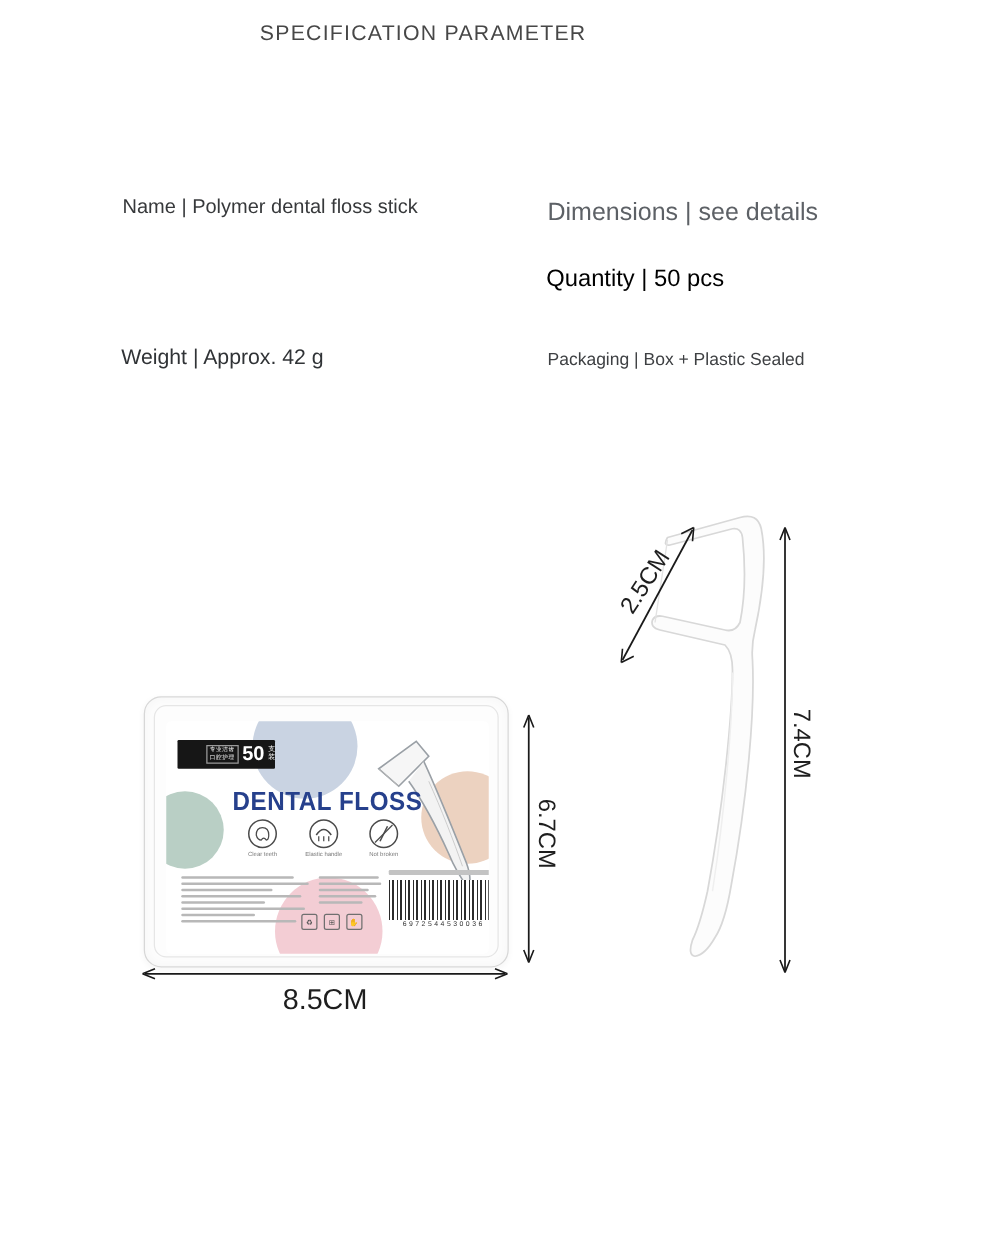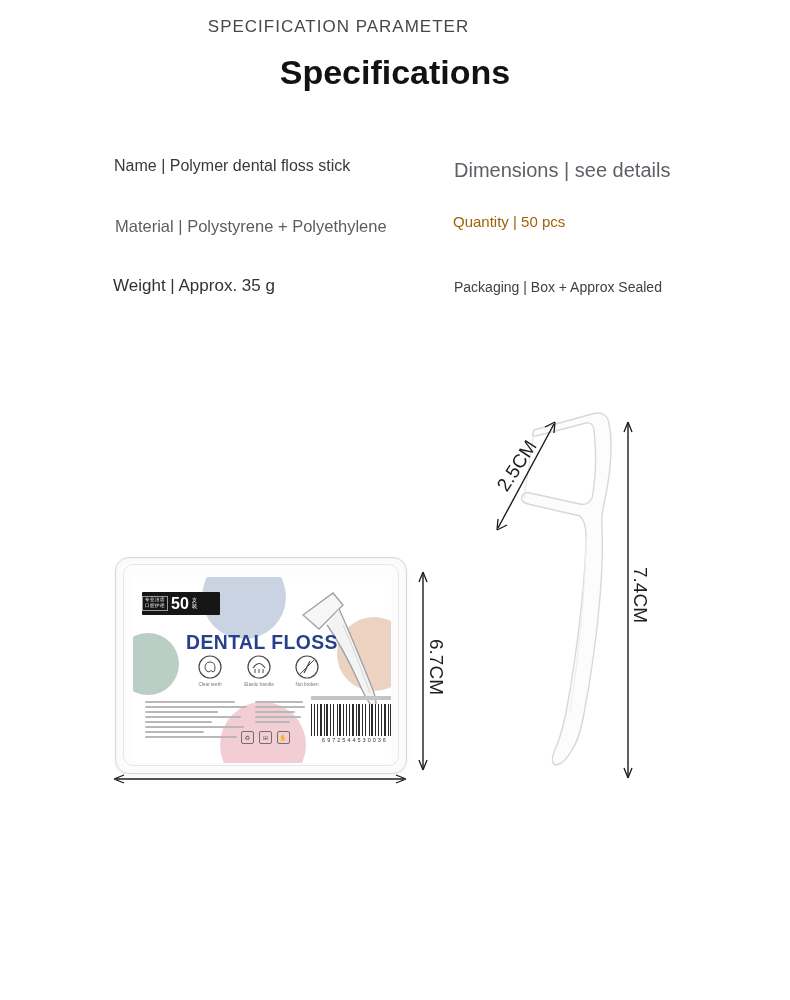--- a/index.html
+++ b/index.html
@@ -5,25 +5,25 @@
   html,body{margin:0;padding:0;background:#fff;}
   #stage{
     position:relative;width:790px;height:1000px;background:#ffffff;
     font-family:"Liberation Sans", sans-serif;overflow:hidden;color:#222;
   }
   .abs{position:absolute;}
   
   .eyebrow{top:17px;left:0;width:677px;text-align:center;font-size:17px;letter-spacing:1px;color:#474747;}
   .big-title{top:53px;left:0;width:790px;text-align:center;font-size:34px;font-weight:700;color:#121212;}
   
-  .spec{white-space:nowrap;margin-left:16px;}
+  .spec{white-space:nowrap;}
   .s1l{top:157px;left:98px;font-size:16px;color:#37393b;}
   .s1r{top:159px;left:438px;font-size:20px;color:#5d6166;}
   .s2l{top:217px;left:99px;font-size:16.5px;color:#5a5e63;}
-  .s2r{top:213px;left:437px;font-size:15px;color:#a16207;}
+  .s2r{top:213px;left:437px;font-size:19px;color:#000000;}
   .s3l{top:276px;left:97px;font-size:17px;color:#303336;}
   .s3r{top:279px;left:438px;font-size:14px;color:#3e4043;}
   
   .floss-box{
     left:115px;top:557px;width:290px;height:215px;background:#fdfdfd;
     border:1.5px solid #d7d7d7;border-radius:14px;
     box-shadow:inset 0 0 10px rgba(0,0,0,0.035), 0 2px 5px rgba(0,0,0,0.04);
   }
   .lid-rim{
     left:123px;top:564px;width:274px;height:200px;border:1px solid #e6e6e6;border-radius:10px;background:transparent;
@@ -31,21 +31,21 @@
   .box-label{
     left:133px;top:577px;width:258px;height:186px;background:#ffffff;border-radius:4px;overflow:hidden;
   }
   .circle{position:absolute;border-radius:50%;}
   .c-blue  {left:69px; top:-22px;width:84px;height:84px;background:#c9d3e2;}
   .c-green {left:-16px;top:56px; width:62px;height:62px;background:#b9cfc5;}
   .c-peach {left:204px;top:40px; width:74px;height:74px;background:#ecd2c0;}
   .c-pink  {left:87px; top:125px;width:86px;height:86px;background:#f3cdd4;}
   .badge{
     position:absolute;left:9px;top:15px;width:78px;height:23px;background:#161616;color:#fff;
-    display:flex;align-items:center;justify-content:flex-start;gap:3px;border-radius:1px;
+    display:flex;align-items:center;justify-content:flex-end;gap:3px;border-radius:1px;
   }
   .badge-tag{display:flex;flex-direction:column;gap:1px;border:0.5px solid #9b9b9b;padding:1px 2px;}
   .badge-tag span{font-size:4.5px;line-height:1.1;letter-spacing:0.5px;}
   .badge-count{font-size:16px;font-weight:700;line-height:1;}
   .badge-unit{display:flex;flex-direction:column;}
   .badge-unit span{font-size:5.5px;line-height:1.05;}
   .brand{
     position:absolute;left:0;top:53px;width:100%;text-align:center;
     font-size:21px;font-weight:700;color:#26408c;letter-spacing:0.5px;
     transform:scaleX(0.92);
@@ -72,28 +72,26 @@
   
   .tips{top:968px;left:97px;font-size:13.5px;color:#3a3a3a;}
   svg{display:block;}
 </style>
 </head>
 <body>
 
 <div id="stage">
 
   <div class="abs eyebrow">SPECIFICATION PARAMETER</div>
-  <div class="abs big-title">Specifications</div>
 
   <div class="abs spec s1l">Name | Polymer dental floss stick</div>
   <div class="abs spec s1r">Dimensions | see details</div>
-  <div class="abs spec s2l">Material | Polystyrene + Polyethylene</div>
   <div class="abs spec s2r">Quantity | 50 pcs</div>
-  <div class="abs spec s3l">Weight | Approx. 35 g</div>
-  <div class="abs spec s3r">Packaging | Box + Approx Sealed</div>
+  <div class="abs spec s3l">Weight | Approx. 42 g</div>
+  <div class="abs spec s3r">Packaging | Box + Plastic Sealed</div>
 
   <div class="abs floss-box"></div>
   <div class="abs lid-rim"></div>
 
   <div class="abs box-label">
     <div class="circle c-blue"></div>
     <div class="circle c-green"></div>
     <div class="circle c-peach"></div>
     <div class="circle c-pink"></div>
 
@@ -204,20 +202,21 @@
     <path d="M7 2 L3 12 M7 2 L11 12" stroke="#1a1a1a" stroke-width="1.3" fill="none"></path>
     <path d="M7 200 L3 190 M7 200 L11 190" stroke="#1a1a1a" stroke-width="1.3" fill="none"></path>
   </svg>
   <div class="abs dim dim-67">6.7CM</div>
 
   <svg class="abs" style="left:112px;top:772px;" width="296" height="14" viewBox="0 0 296 14">
     <line x1="4" y1="7" x2="292" y2="7" stroke="#1a1a1a" stroke-width="1.4"></line>
     <path d="M2 7 L12 3 M2 7 L12 11" stroke="#1a1a1a" stroke-width="1.3" fill="none"></path>
     <path d="M294 7 L284 3 M294 7 L284 11" stroke="#1a1a1a" stroke-width="1.3" fill="none"></path>
   </svg>
+  <div class="abs dim dim-85">8.5CM</div>
 
   <svg class="abs" style="left:488px;top:416px;" width="78" height="118" viewBox="0 0 78 118">
     <line x1="10" y1="112" x2="66" y2="8" stroke="#1a1a1a" stroke-width="1.4"></line>
     <path d="M9 114 L10 103 M9 114 L19 109" stroke="#1a1a1a" stroke-width="1.3" fill="none"></path>
     <path d="M67 6 L57 11 M67 6 L66 17" stroke="#1a1a1a" stroke-width="1.3" fill="none"></path>
   </svg>
   <div class="abs dim dim-25">2.5CM</div>
 
   <svg class="abs" style="left:621px;top:420px;" width="14" height="360" viewBox="0 0 14 360">
     <line x1="7" y1="4" x2="7" y2="356" stroke="#1a1a1a" stroke-width="1.4"></line>

